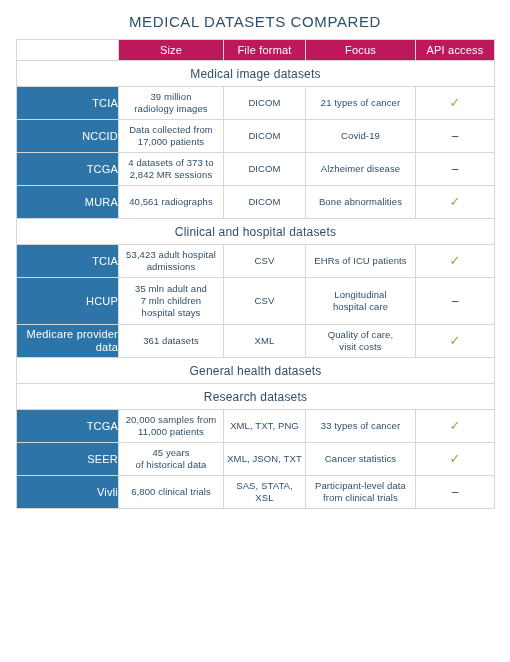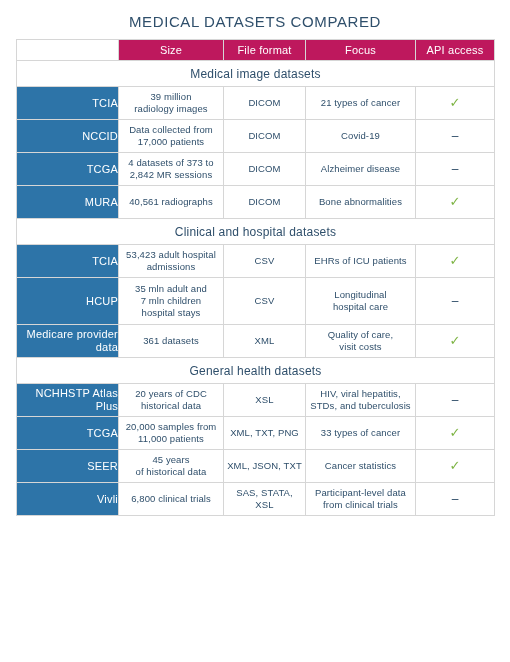--- a/index.html
+++ b/index.html
@@ -206,26 +206,22 @@
           <tr class="r32">
             <td class="name">Medicare provider<br>data</td>
             <td class="cell">361 datasets</td>
             <td class="cell">XML</td>
             <td class="cell">Quality of care,<br>visit costs</td>
             <td class="api"><span class="check">✓</span></td>
           </tr>
           <tr class="section">
             <td colspan="5">General health datasets</td>
           </tr>
-          <tr class="r32">
-            <td class="name">NCHHSTP Atlas<br>Plus</td>
-            <td class="cell">20 years of CDC<br>historical data</td>
-            <td class="cell">XSL</td>
-            <td class="cell">HIV, viral hepatitis,<br>STDs, and tuberculosis</td>
-            <td class="api"><span class="dash">–</span></td>
+          <tr class="section">
+            <td colspan="5">Research datasets</td>
           </tr>
           <tr class="r32">
             <td class="name">TCGA</td>
             <td class="cell">20,000 samples from<br>11,000 patients</td>
             <td class="cell">XML, TXT, PNG</td>
             <td class="cell">33 types of cancer</td>
             <td class="api"><span class="check">✓</span></td>
           </tr>
           <tr class="r32">
             <td class="name">SEER</td>

